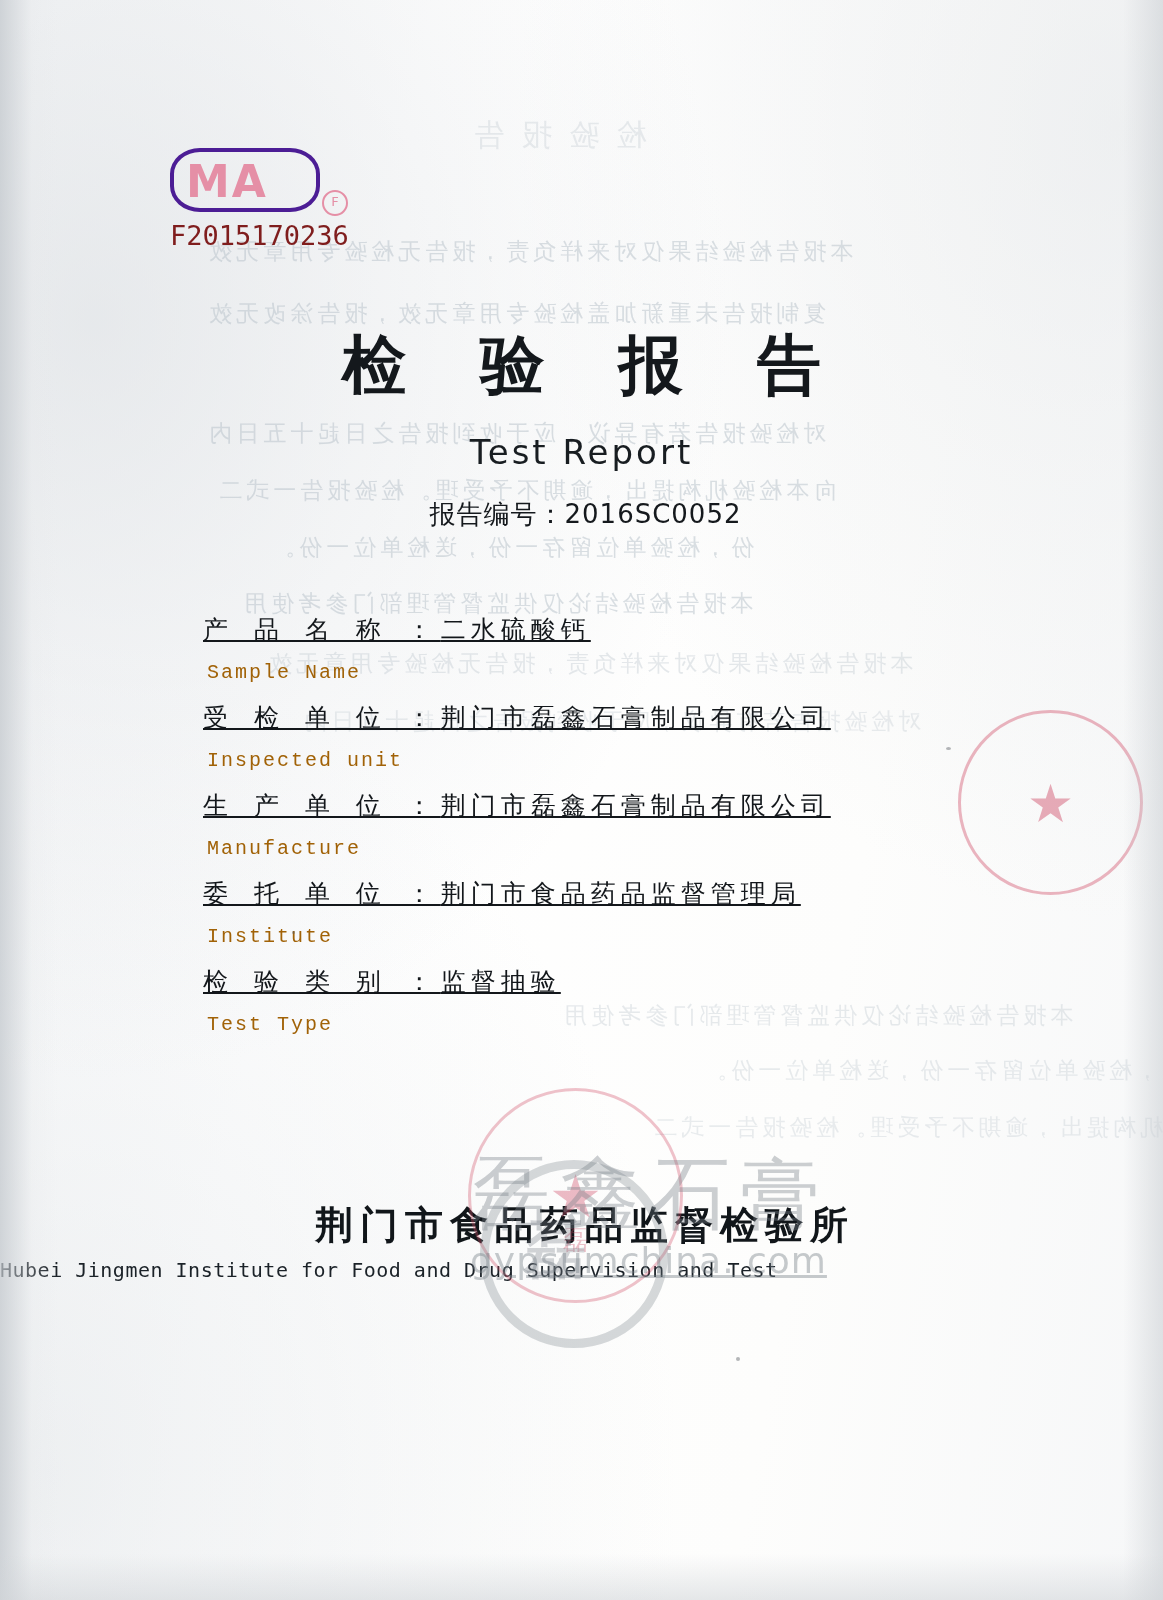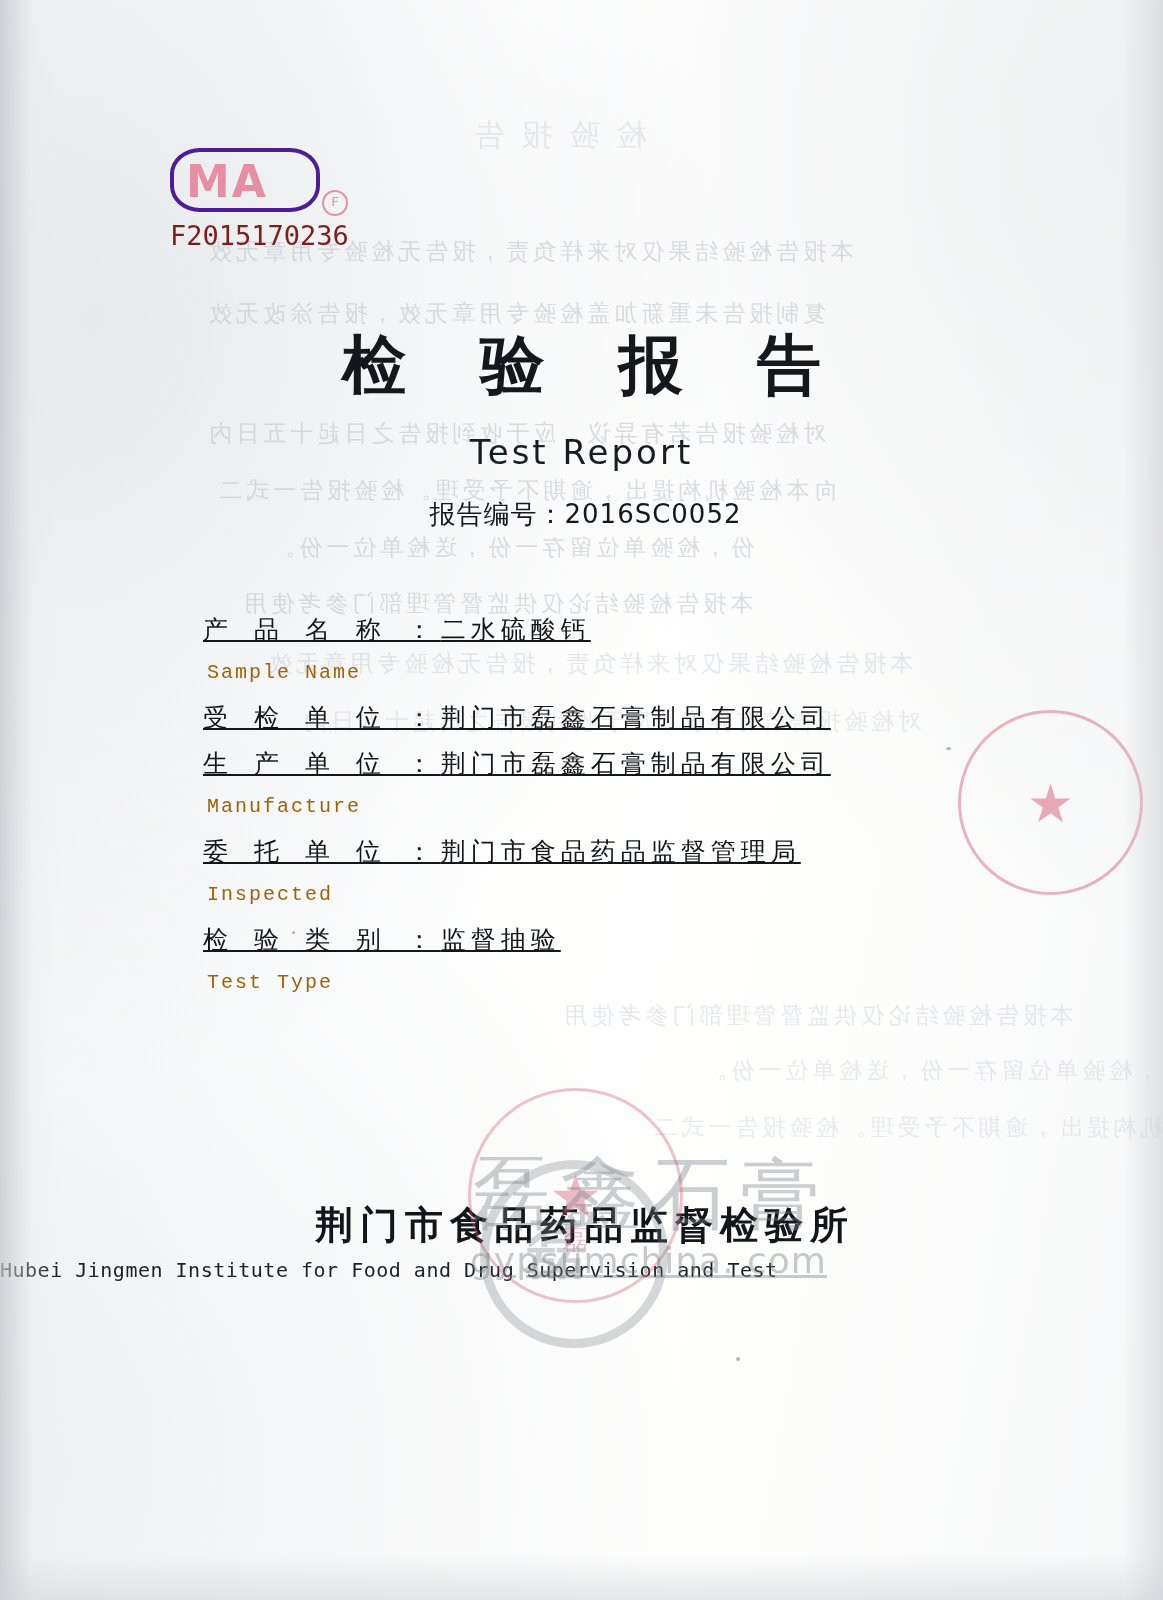--- a/index.html
+++ b/index.html
@@ -348,34 +348,35 @@
       <div class="field-cn">
         <span class="lbl">产 品 名 称 ：</span><span class="val">二水硫酸钙</span>
       </div>
       <div class="field-en">Sample Name</div>
     </div>
 
     <div class="field">
       <div class="field-cn">
         <span class="lbl">受 检 单 位 ：</span><span class="val">荆门市磊鑫石膏制品有限公司</span>
       </div>
+      <div class="field-en">Inspected unit</div>
     </div>
 
     <div class="field">
       <div class="field-cn">
         <span class="lbl">生 产 单 位 ：</span><span class="val">荆门市磊鑫石膏制品有限公司</span>
       </div>
       <div class="field-en">Manufacture</div>
     </div>
 
     <div class="field">
       <div class="field-cn">
         <span class="lbl">委 托 单 位 ：</span><span class="val">荆门市食品药品监督管理局</span>
       </div>
-      <div class="field-en">Inspected</div>
+      <div class="field-en">Institute</div>
     </div>
 
     <div class="field">
       <div class="field-cn">
         <span class="lbl">检 验 类 别 ：</span><span class="val">监督抽验</span>
       </div>
       <div class="field-en">Test Type</div>
     </div>
 
   </div>

